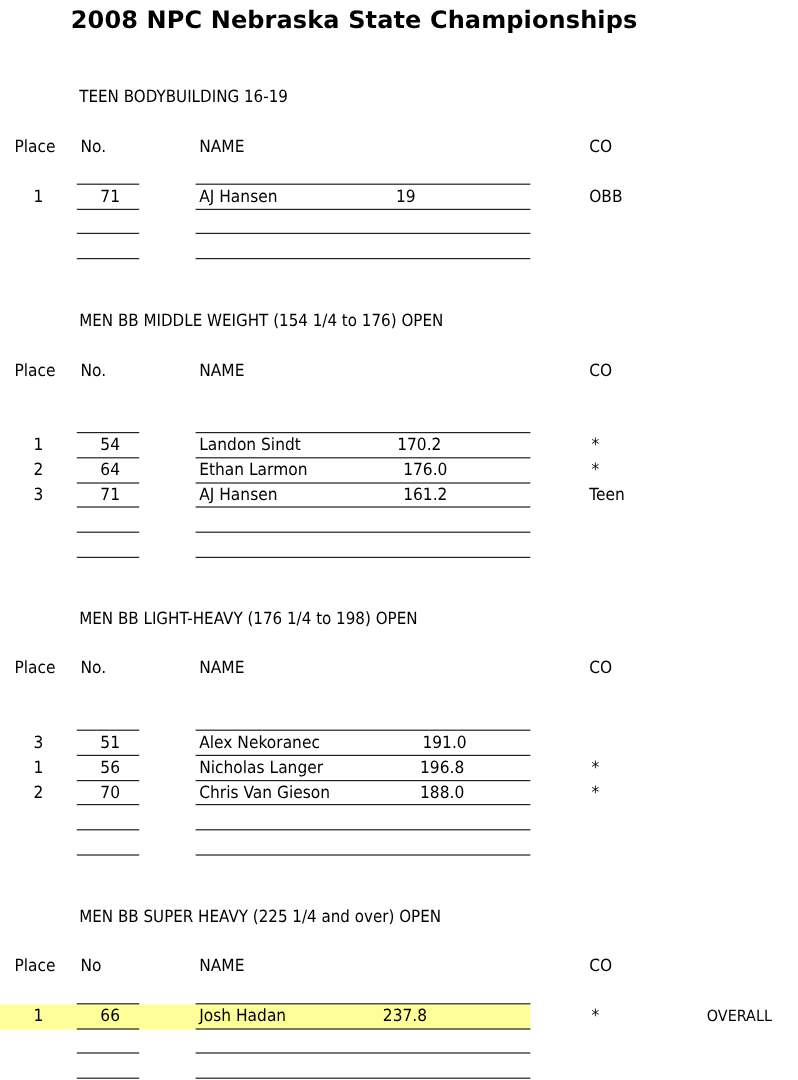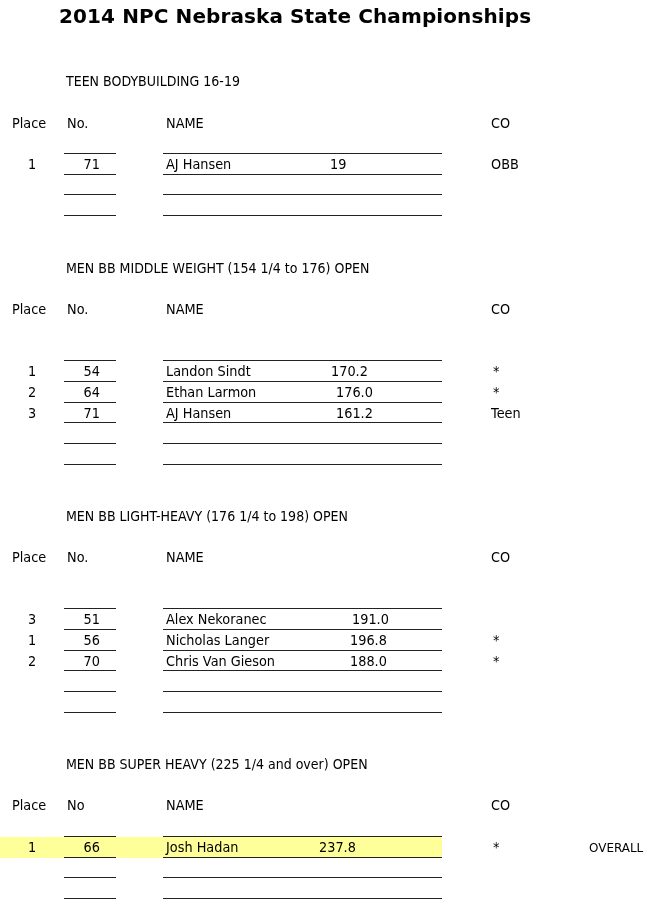--- a/index.html
+++ b/index.html
@@ -12,21 +12,21 @@
   .cell { font-size:14px; transform:scaleX(0.92); transform-origin:left; }
   .num  { font-size:14px; text-align:right; width:50px; transform:scaleX(0.92); transform-origin:right; }
   .line { position:absolute; height:0; border-top:1.5px solid #222; }
   .ln-no { left:64px; width:52px; }
   .ln-name { left:163px; width:279px; }
   .hl { position:absolute; left:0; width:442px; background:#FFFF99; }
 </style>
 </head>
 <body>
 
-<div class="abs title">2014 NPC Nebraska State Championships</div>
+<div class="abs title">2008 NPC Nebraska State Championships</div>
 
 <div class="abs cat" style="top:73px;">TEEN BODYBUILDING 16-19</div>
 <div class="abs hdr" style="left:12px;top:115px;">Place</div>
 <div class="abs hdr" style="left:67px;top:115px;">No.</div>
 <div class="abs hdr" style="left:166px;top:115px;">NAME</div>
 <div class="abs hdr" style="left:491px;top:115px;">CO</div>
 
 <div class="line ln-no" style="top:153px;"></div>
 <div class="line ln-name" style="top:153px;"></div>
 <div>

